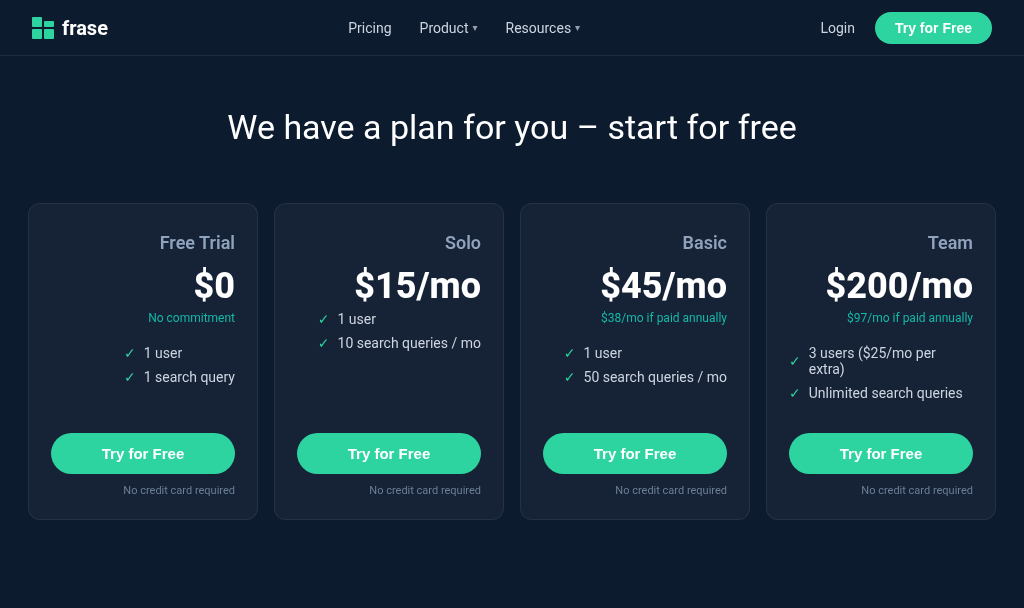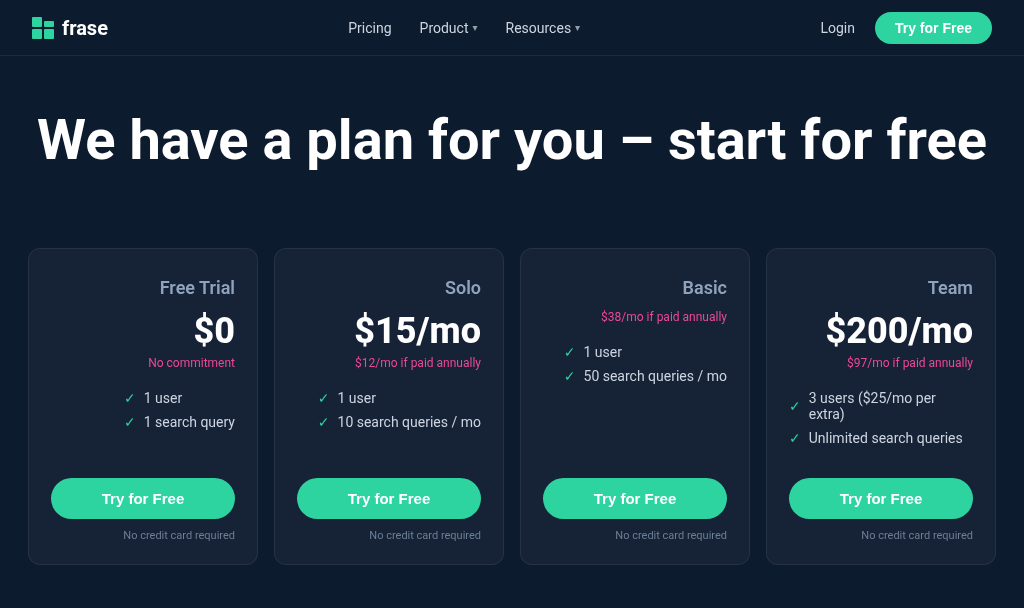--- a/index.html
+++ b/index.html
@@ -78,25 +78,25 @@
       white-space: nowrap;
     }
 
     
     .hero {
       text-align: center;
       padding: 52px 32px 36px;
     }
 
     .hero h1 {
-      font-size: 56px;
-      font-weight: 700;
+      font-size: 34px;
+      font-weight: 400;
       color: #fff;
       line-height: 1.15;
-      margin-bottom: 20px;
+      margin-bottom: 0;
     }
 
     .hero p {
       font-size: 16px;
       color: #8fa3bc;
       max-width: 520px;
       margin: 0 auto;
     }
 
     
@@ -126,21 +126,21 @@
 
     .card-price {
       font-size: 36px;
       font-weight: 800;
       color: #fff;
       margin-bottom: 4px;
     }
 
     .card-annual {
       font-size: 12px;
-      color: #ec4899;
+      color: #14b8a6;
       margin-bottom: 18px;
       min-height: 16px;
     }
 
     .card-features {
       list-style: none;
       margin-bottom: 24px;
       flex: 1;
     }
 
@@ -251,36 +251,36 @@
       <span class="check-icon">✓</span>
       <span>1 search query</span>
     </li>
     </ul>
     <button class="btn-try">Try for Free</button>
     <div class="card-no-cc">No credit card required</div>
   </div>
     <div class="card">
     <div class="card-name">Solo</div>
     <div class="card-price">$15/mo</div>
-    <div class="card-annual">$12/mo if paid annually</div>
     <ul class="card-features">
       <li>
       <span class="check-icon">✓</span>
       <span>1 user</span>
     </li>
         <li>
       <span class="check-icon">✓</span>
       <span>10 search queries / mo</span>
     </li>
     </ul>
     <button class="btn-try">Try for Free</button>
     <div class="card-no-cc">No credit card required</div>
   </div>
     <div class="card">
     <div class="card-name">Basic</div>
+    <div class="card-price">$45/mo</div>
     <div class="card-annual">$38/mo if paid annually</div>
     <ul class="card-features">
       <li>
       <span class="check-icon">✓</span>
       <span>1 user</span>
     </li>
         <li>
       <span class="check-icon">✓</span>
       <span>50 search queries / mo</span>
     </li>

